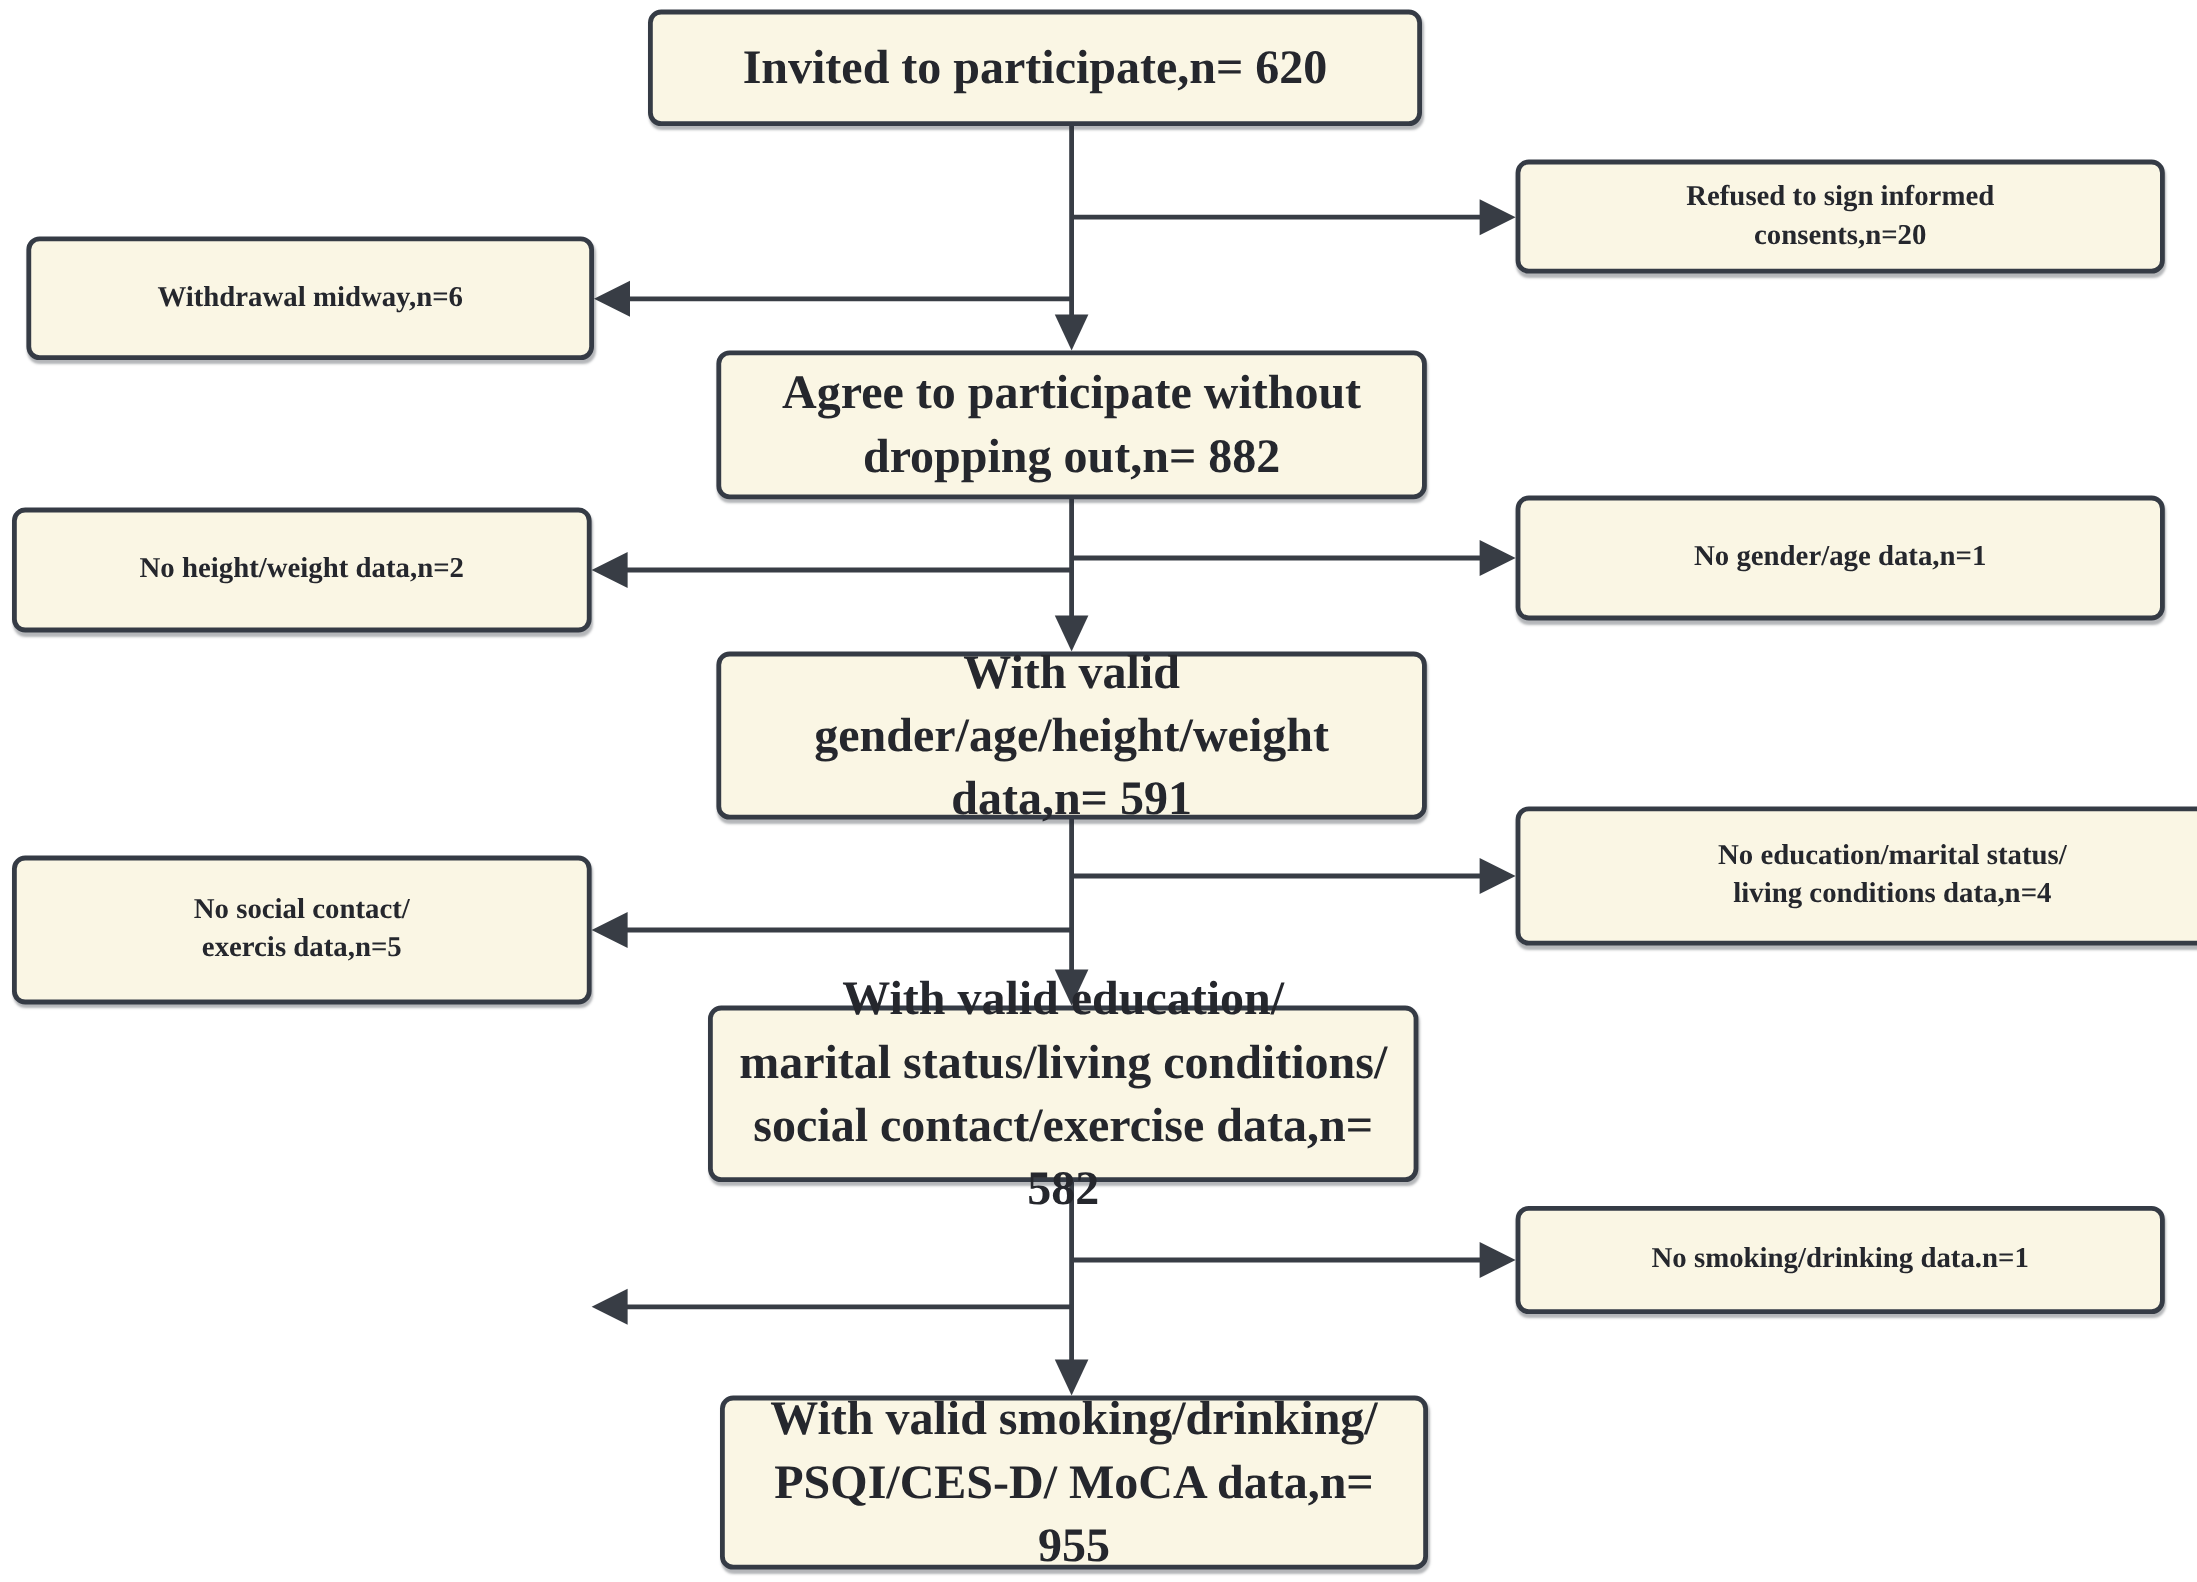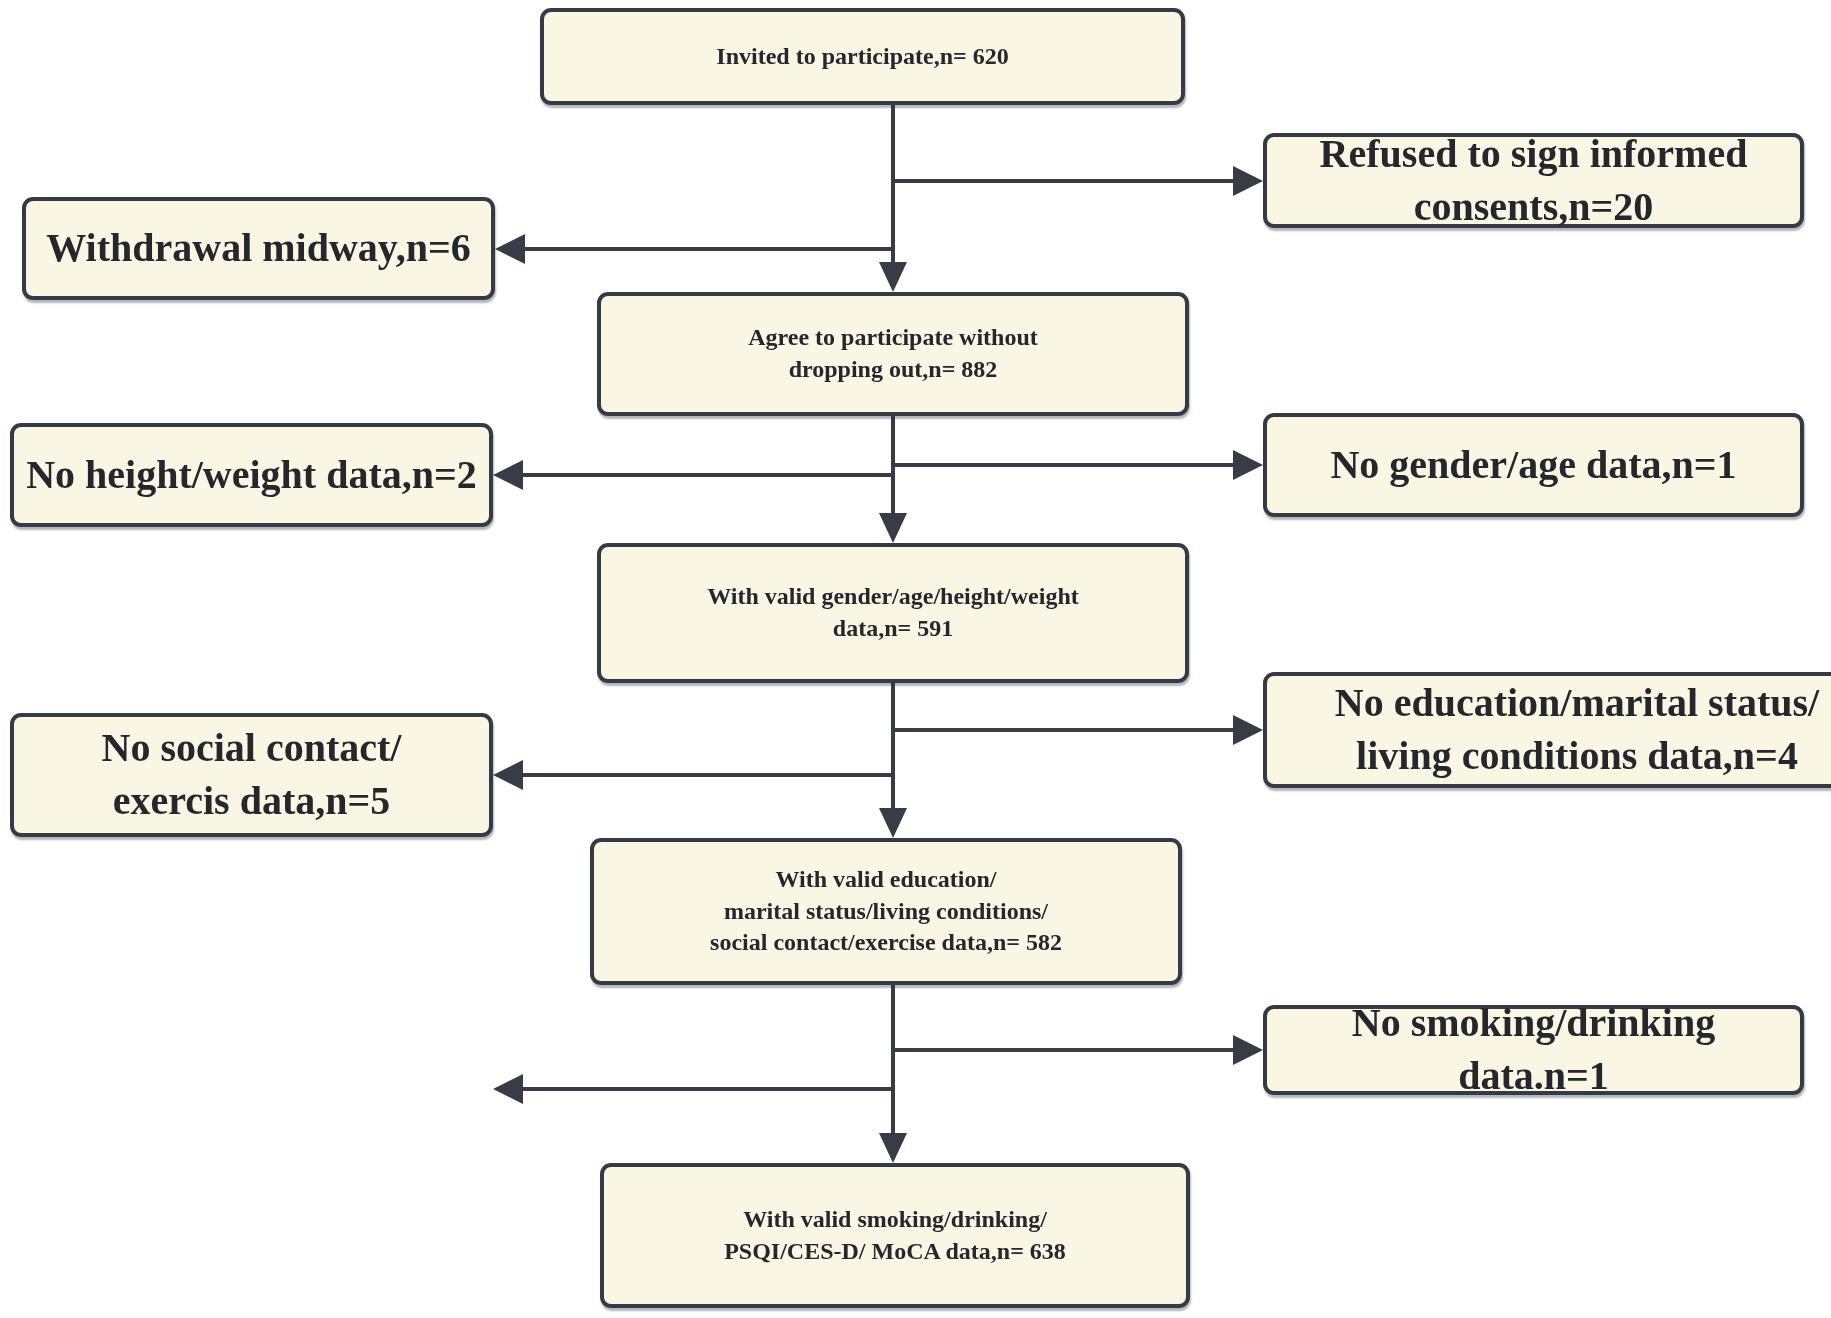--- a/index.html
+++ b/index.html
@@ -40,22 +40,22 @@
     text-align:center;
     color:var(--text);
     font-weight:bold;
     box-shadow:1px 3px 2px rgba(40,45,55,.35);
   }
   .node .txt{
     white-space:pre-line;
     line-height:1.32;
     padding:0 10px;
   }
-  .node.center .txt{font-size:24px;}
-  .node.side .txt{font-size:40px;}
+  .node.center .txt{font-size:40px;}
+  .node.side .txt{font-size:24px;}
 </style>
 </head>
 <body>
 
 <div class="canvas">
 
   <svg class="connector-layer" viewBox="0 0 1831 1318" xmlns="http://www.w3.org/2000/svg">
 
     <line x1="893" y1="103" x2="893" y2="265"></line>
     <polygon points="879,262 907,262 893,292"></polygon>
@@ -101,21 +101,21 @@
   </div>
 
   <div class="node center" style="left:590px;top:838px;width:592px;height:147px">
     <span class="txt">With valid education/
 marital status/living conditions/
 social contact/exercise data,n= 582</span>
   </div>
 
   <div class="node center" style="left:600px;top:1163px;width:590px;height:145px">
     <span class="txt">With valid smoking/drinking/
-PSQI/CES-D/ MoCA data,n= 638</span>
+PSQI/CES-D/ MoCA data,n= 955</span>
   </div>
 
   <div class="node side" style="left:1263px;top:133px;width:541px;height:95px">
     <span class="txt">Refused to sign informed
 consents,n=20</span>
   </div>
 
   <div class="node side" style="left:1263px;top:413px;width:541px;height:104px">
     <span class="txt">No gender/age data,n=1</span>
   </div>

